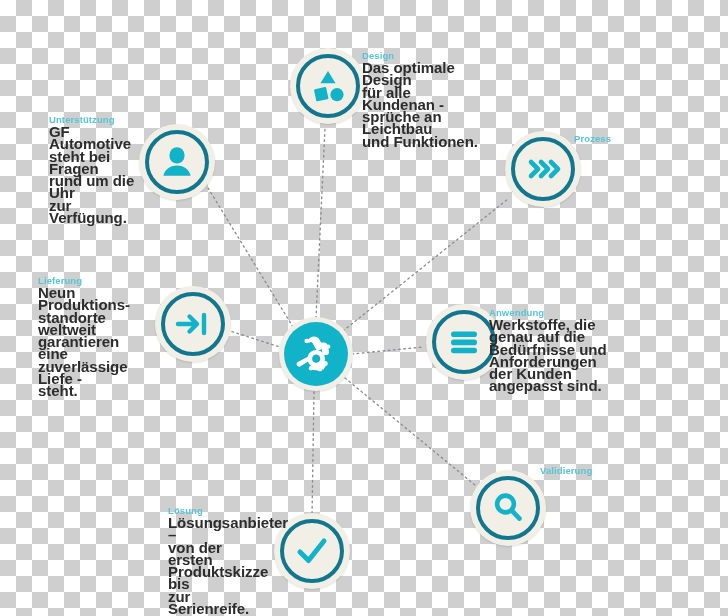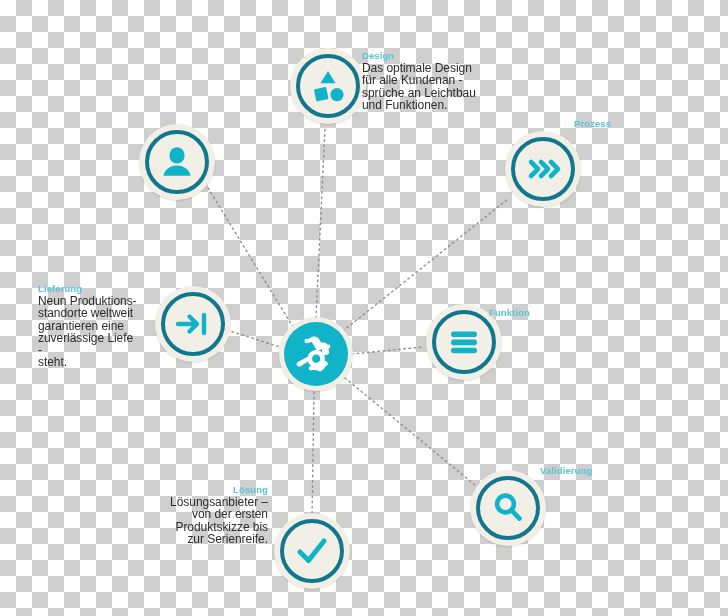--- a/index.html
+++ b/index.html
@@ -80,24 +80,25 @@
   .label .title {
     color: #56c5d6;
     font-size: 9.5px;
     font-weight: bold;
     line-height: 12px;
     letter-spacing: 0.1px;
     margin-bottom: 0px;
   }
   .label .body {
     color: #2c2c2c;
-    font-size: 12px;
+    font-size: 15px;
     line-height: 12.3px;
     letter-spacing: -0.05px;
     white-space: pre-line;
+    font-weight: bold;
   }
   .label.right { text-align: left; }
   .label.left  { text-align: left; }
 </style>
 </head>
 <body>
 
 <div id="canvas">
 
   <svg id="edges" viewBox="0 0 728 616" width="728" height="616">
@@ -178,69 +179,79 @@
     <div class="ring">
       <svg width="42" height="42" viewBox="0 0 42 42">
         <g fill="#11b3c8">
           <ellipse cx="21" cy="14.4" rx="7.6" ry="8.2"></ellipse>
           <path d="M21 24.6 c-7.2 0 -12.6 4.6 -13.6 10.2 l27.2 0
                    c-1.0 -5.6 -6.4 -10.2 -13.6 -10.2 z"></path>
         </g>
       </svg>
     </div>
   </div>
+  <div class="label left" style="left:49px; top:114px; width:92px;">
+    <div class="title">Unterstützung</div>
+    <div class="body">GF Automotive
+steht bei Fragen
+rund um die Uhr
+zur Verfügung.</div>
+  </div>
 
   <div class="node spoke" style="left:505px; top:131px;">
     <div class="ring">
       <svg width="42" height="42" viewBox="0 0 42 42">
         <g fill="none" stroke="#11b3c8" stroke-width="4.6" stroke-linecap="round" stroke-linejoin="round">
           <polyline points="9,14 16,21 9,28"></polyline>
           <polyline points="19,14 26,21 19,28"></polyline>
           <polyline points="29,14 36,21 29,28"></polyline>
         </g>
       </svg>
     </div>
   </div>
-  <div class="label right" style="left:574px; top:118px; width:152px;">
+  <div class="label right" style="left:574px; top:133px; width:152px;">
     <div class="title">Prozess</div>
   </div>
 
   <div class="node spoke" style="left:155px; top:286px;">
     <div class="ring">
       <svg width="42" height="42" viewBox="0 0 42 42">
         <g fill="none" stroke="#11b3c8" stroke-width="4.4" stroke-linecap="round" stroke-linejoin="round">
           <line x1="6" y1="21" x2="24" y2="21"></line>
           <polyline points="17.5,13.5 25,21 17.5,28.5"></polyline>
           <line x1="32" y1="12" x2="32" y2="30"></line>
         </g>
       </svg>
     </div>
   </div>
-  <div class="label left" style="left:38px; top:283px; width:100px;">
+  <div class="label left" style="left:38px; top:275px; width:100px;">
     <div class="title">Lieferung</div>
     <div class="body">Neun Produktions-
 standorte weltweit
 garantieren eine
 zuverlässige Liefe  -
 steht.</div>
   </div>
 
   <div class="node spoke" style="left:426px; top:304px;">
     <div class="ring">
       <svg width="42" height="42" viewBox="0 0 42 42">
         <g fill="#11b3c8">
           <rect x="8" y="10.5" width="26" height="5.6" rx="2.8"></rect>
           <rect x="8" y="18.6" width="26" height="5.6" rx="2.8"></rect>
           <rect x="8" y="26.7" width="26" height="5.6" rx="2.8"></rect>
         </g>
       </svg>
     </div>
   </div>
   <div class="label right" style="left:489px; top:307px; width:152px;">
-    <div class="title">Funktion</div>
+    <div class="title">Anwendung</div>
+    <div class="body">Werkstoffe, die genau auf die
+Bedürfnisse und Anforderungen
+der Kunden angepasst sind.</div>
   </div>
 
   <div class="node spoke" style="left:470px; top:470px;">
     <div class="ring">
       <svg width="42" height="42" viewBox="0 0 42 42">
         <g fill="none" stroke="#11b3c8" stroke-width="4.6" stroke-linecap="round">
           <circle cx="18.5" cy="17.0" r="8.4"></circle>
           <line x1="24.6" y1="23.3" x2="32.5" y2="31.6"></line>
         </g>
       </svg>
@@ -250,21 +261,21 @@
     <div class="title">Validierung</div>
   </div>
 
   <div class="node spoke" style="left:274px; top:513px;">
     <div class="ring">
       <svg width="42" height="42" viewBox="0 0 42 42">
         <polyline points="9,22 17.5,30.5 33,11" fill="none" stroke="#11b3c8" stroke-width="5.0" stroke-linecap="round" stroke-linejoin="round"></polyline>
       </svg>
     </div>
   </div>
-  <div class="label left" style="left:168px; top:484px; width:100px;text-align:right;">
+  <div class="label left" style="left:168px; top:505px; width:100px;">
     <div class="title">Lösung</div>
     <div class="body">Lösungsanbieter –
 von der ersten
 Produktskizze bis
 zur Serienreife.</div>
   </div>
 
 </div>
 
 </body></html>

